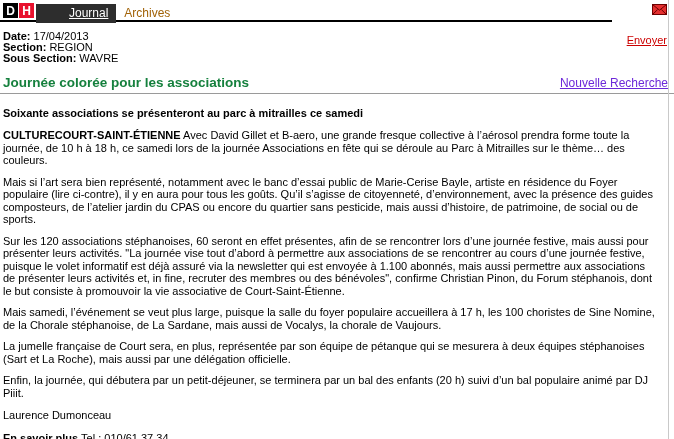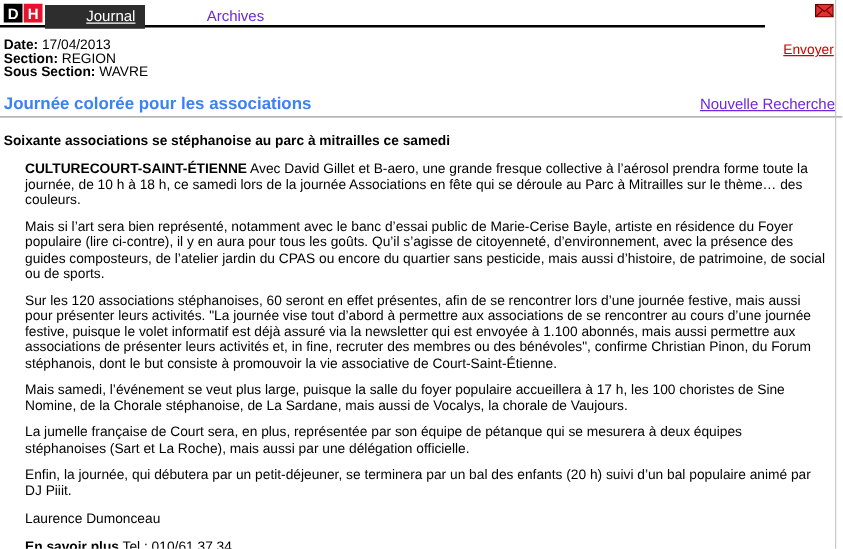--- a/index.html
+++ b/index.html
@@ -45,21 +45,21 @@
     padding: 2px 8px 3px 8px;
     cursor: pointer;
     white-space: nowrap;
   }
   .tab-active {
     background: #2d2d2d;
     color: #ffffff;
     text-decoration: underline;
     padding-left: 33px;
   }
-  .tab-inactive { color: #6d28d9; margin-left: 41px; }
+  .tab-inactive { color: #a16207; }
   .envoyer-wrap {
     position: absolute;
     right: 7px;
     top: 1px;
     text-align: right;
   }
   .envoyer-link {
     font-size: 11px;
     color: #cc0000;
     text-decoration: underline;
@@ -75,21 +75,21 @@
   
   .headline-row {
     margin: 11px 0 0 0;
     padding: 0 6px 3px 3px;
     display: flex;
     justify-content: space-between;
     align-items: flex-end;
     border-bottom: 1px solid #9a9a9a;
   }
   .headline {
-    color: #3b82f6;
+    color: #15803d;
     font-weight: bold;
     font-size: 13.5px;
     margin: 0;
   }
   .new-search-link {
     color: #6d28d9;
     font-weight: normal;
     font-size: 12px;
     text-decoration: underline;
     cursor: pointer;
@@ -98,21 +98,21 @@
   
   .article { padding: 0 14px 0 3px; }
   .subtitle {
     font-weight: bold;
     font-size: 11px;
     margin: 13px 0 0 0;
   }
   .article p.body-p {
     font-size: 11px;
     line-height: 12.5px;
-    margin: 9px 0 0 17px;
+    margin: 9px 0 0 0;
   }
   .gap-p { margin-top: 10px !important; }
   .bold { font-weight: bold; }
 </style>
 </head>
 <body>
 
 <div class="frame-line"></div>
 
 <div class="topbar">
@@ -149,21 +149,21 @@
     <span class="meta-label">Sous Section:</span><span class="meta-value">WAVRE</span>
   </div>
 </div>
 
 <div class="headline-row">
   <h1 class="headline">Journée colorée pour les associations</h1>
   <a class="new-search-link">Nouvelle Recherche</a>
 </div>
 
 <div class="article">
-  <p class="subtitle">Soixante associations se stéphanoise au parc à mitrailles ce samedi</p>
+  <p class="subtitle">Soixante associations se présenteront au parc à mitrailles ce samedi</p>
 
   <p class="body-p gap-p"><span class="bold">CULTURECOURT-SAINT-ÉTIENNE</span> <span>Avec David Gillet et B-aero, une grande fresque collective à l’aérosol prendra forme toute la journée, de 10 h à 18 h, ce samedi lors de la journée Associations en fête qui se déroule au Parc à Mitrailles sur le thème… des couleurs.</span></p>
 
   <p class="body-p">Mais si l’art sera bien représenté, notamment avec le banc d’essai public de Marie-Cerise Bayle, artiste en résidence du Foyer populaire (lire ci-contre), il y en aura pour tous les goûts. Qu’il s’agisse de citoyenneté, d’environnement, avec la présence des guides composteurs, de l’atelier jardin du CPAS ou encore du quartier sans pesticide, mais aussi d’histoire, de patrimoine, de social ou de sports.</p>
   <p class="body-p">Sur les 120 associations stéphanoises, 60 seront en effet présentes, afin de se rencontrer lors d’une journée festive, mais aussi pour présenter leurs activités. "La journée vise tout d’abord à permettre aux associations de se rencontrer au cours d’une journée festive, puisque le volet informatif est déjà assuré via la newsletter qui est envoyée à 1.100 abonnés, mais aussi permettre aux associations de présenter leurs activités et, in fine, recruter des membres ou des bénévoles", confirme Christian Pinon, du Forum stéphanois, dont le but consiste à promouvoir la vie associative de Court-Saint-Étienne.</p>
   <p class="body-p">Mais samedi, l’événement se veut plus large, puisque la salle du foyer populaire accueillera à 17 h, les 100 choristes de Sine Nomine, de la Chorale stéphanoise, de La Sardane, mais aussi de Vocalys, la chorale de Vaujours.</p>
   <p class="body-p">La jumelle française de Court sera, en plus, représentée par son équipe de pétanque qui se mesurera à deux équipes stéphanoises (Sart et La Roche), mais aussi par une délégation officielle.</p>
   <p class="body-p">Enfin, la journée, qui débutera par un petit-déjeuner, se terminera par un bal des enfants (20 h) suivi d’un bal populaire animé par DJ Piiit.</p>
 
   <p class="body-p gap-p">Laurence Dumonceau</p>

